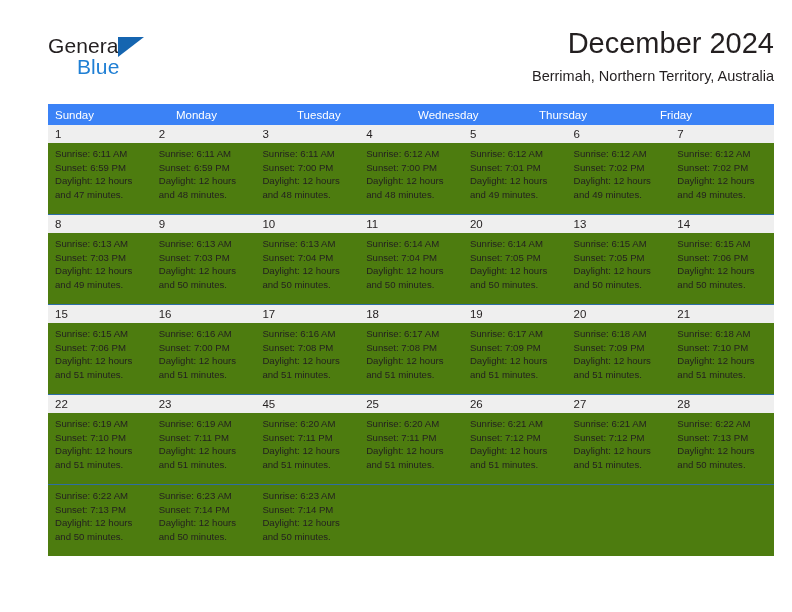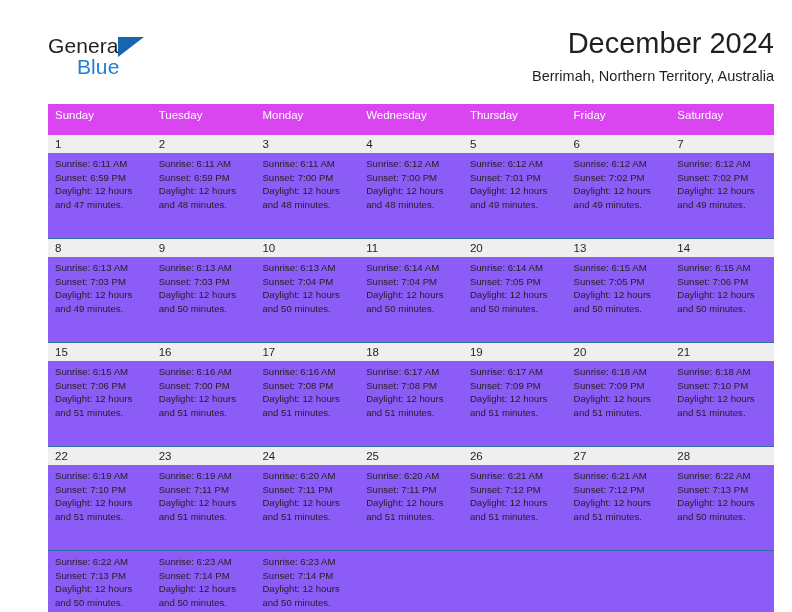--- a/index.html
+++ b/index.html
@@ -88,22 +88,22 @@
 
   
   .calendar {
     position: absolute;
     left: 33px;
     top: 104px;
     width: 726px;
   }
   .dow-row {
     display: flex;
-    background: #d946ef;
-    height: 31px;
+    background: #3b82f6;
+    height: 21px;
   }
   .dow {
     flex: 1 1 0;
     box-sizing: border-box;
     padding-left: 7px;
     color: #ffffff;
     font-size: 11.5px;
     line-height: 22px;
     white-space: nowrap;
     overflow: hidden;
@@ -115,22 +115,22 @@
   .week:first-of-type {
     border-top: none;
   }
   .week-dates {
     display: flex;
     background: #efefef;
     height: 18px;
   }
   .week-body {
     display: flex;
-    background: #8b5cf6;
-    height: 85px;
+    background: #4d7c0f;
+    height: 71px;
   }
   .cell-date {
     flex: 1 1 0;
     box-sizing: border-box;
     padding-left: 7px;
     font-size: 11.5px;
     line-height: 18px;
     color: #231f20;
   }
   .cell-info {
@@ -162,26 +162,25 @@
     <div class="title-block">
       <div class="cal-title">December 2024</div>
       <div class="cal-subtitle">Berrimah, Northern Territory, Australia</div>
     </div>
 
   </div>
 
   <div class="calendar">
     <div class="dow-row">
       <div class="dow">Sunday</div>
+      <div class="dow">Monday</div>
       <div class="dow">Tuesday</div>
-      <div class="dow">Monday</div>
       <div class="dow">Wednesday</div>
       <div class="dow">Thursday</div>
       <div class="dow">Friday</div>
-      <div class="dow">Saturday</div>
     </div>
 
     <div id="weeks-container">
         <div class="week">
           <div class="week-dates">
             <div class="cell-date">1</div>
             <div class="cell-date">2</div>
             <div class="cell-date">3</div>
             <div class="cell-date">4</div>
             <div class="cell-date">5</div>
@@ -340,21 +339,21 @@
               <div>Sunset: 7:10 PM</div>
               <div>Daylight: 12 hours</div>
               <div>and 51 minutes.</div>
             </div>
           </div>
         </div>
         <div class="week">
           <div class="week-dates">
             <div class="cell-date">22</div>
             <div class="cell-date">23</div>
-            <div class="cell-date">24</div>
+            <div class="cell-date">45</div>
             <div class="cell-date">25</div>
             <div class="cell-date">26</div>
             <div class="cell-date">27</div>
             <div class="cell-date">28</div>
           </div>
           <div class="week-body">
             <div class="cell-info">
               <div>Sunrise: 6:19 AM</div>
               <div>Sunset: 7:10 PM</div>
               <div>Daylight: 12 hours</div>

